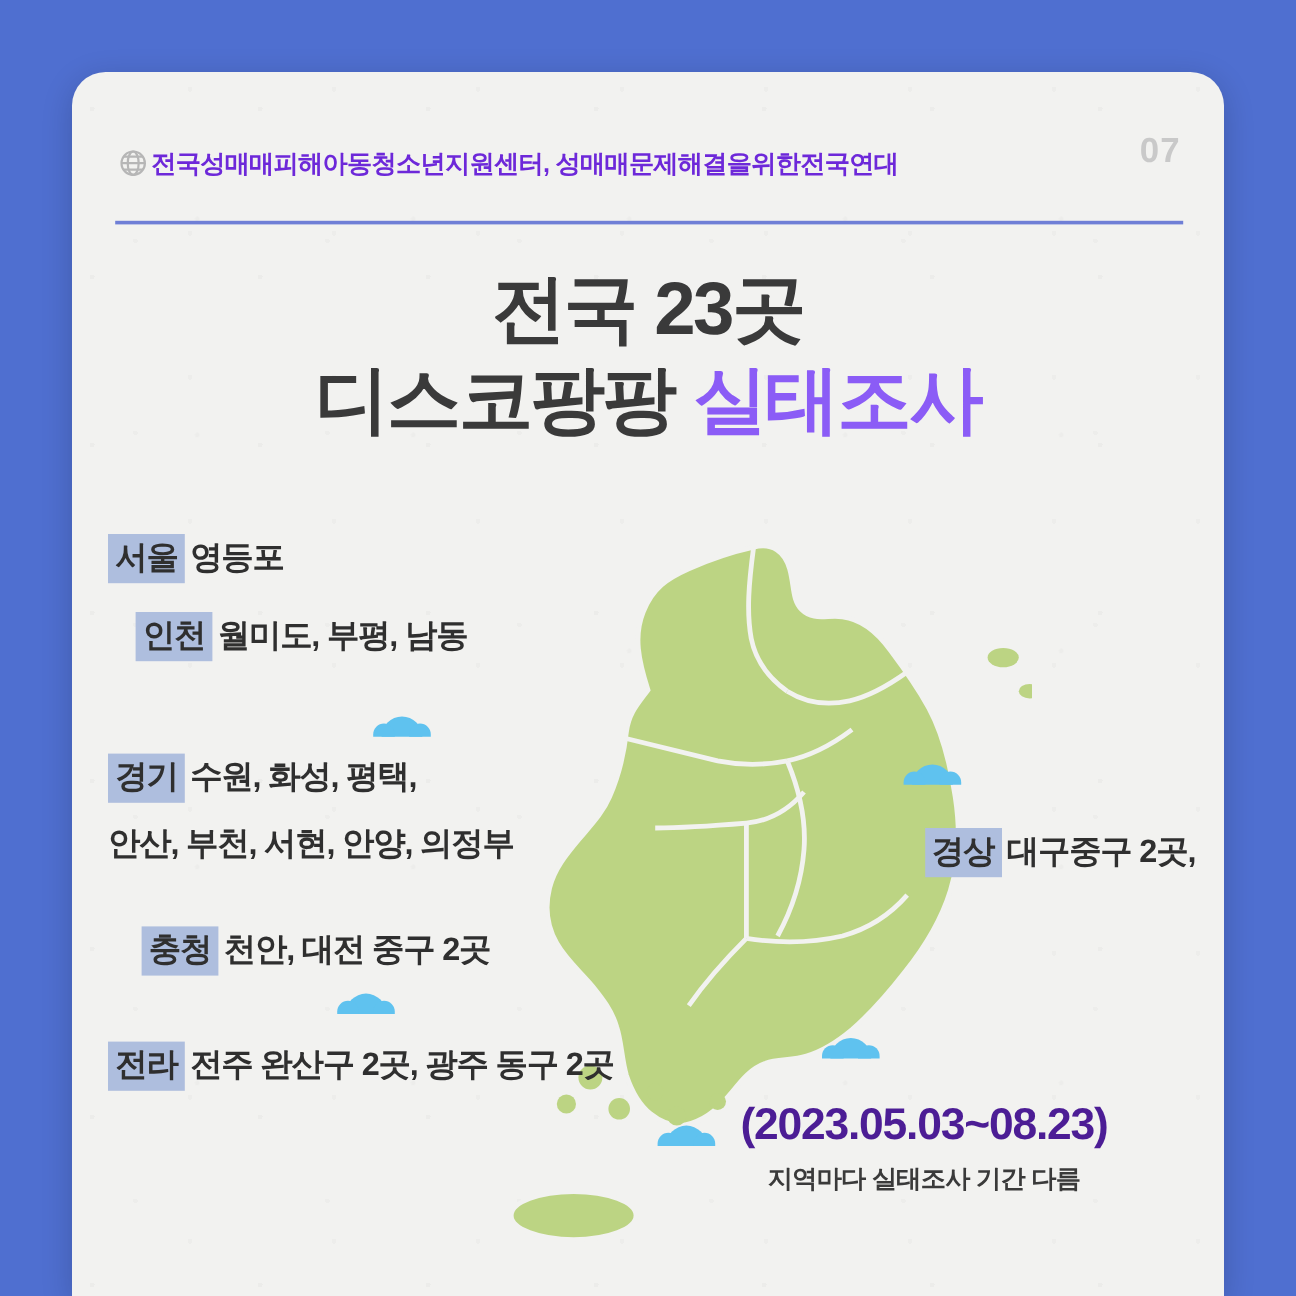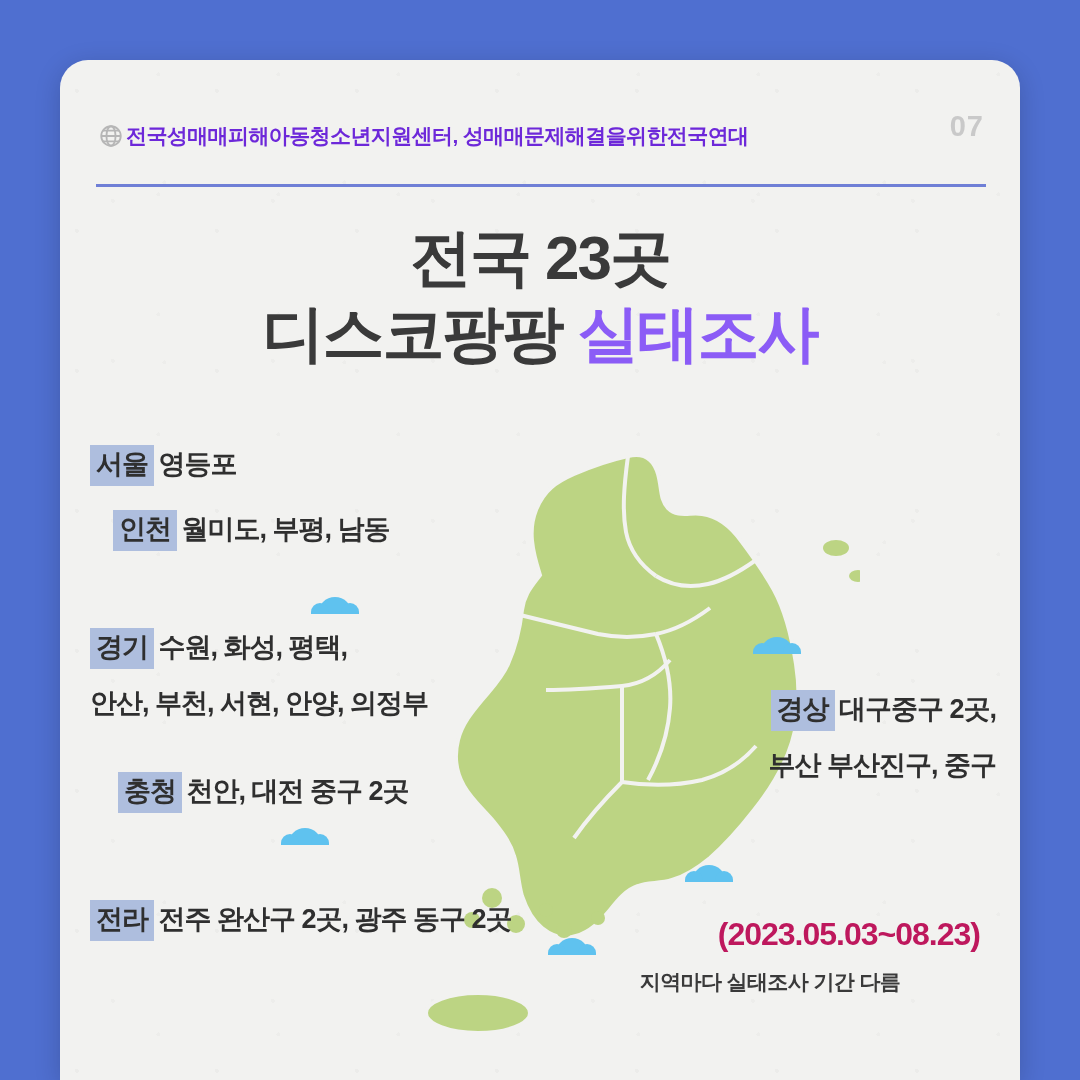--- a/index.html
+++ b/index.html
@@ -133,37 +133,37 @@
   }
   .region .row2 {
     display: block;
     margin-top: 17px;
   }
 
   #region-seoul  { left: 30px; top: 385px; text-align: right; }
   #region-incheon{ left: 30px; top: 450px; margin-left: 23px; }
   #region-gyeonggi{ left: 30px; top: 568px; }
   #region-chungcheong { left: 30px; top: 712px; padding-left: 28px; }
-  #region-jeolla { left: 30px; top: 840px; }
+  #region-jeolla { left: 30px; top: 808px; }
   #region-gyeongsang {
     right: 24px;
     top: 630px;
     text-align: right;
   }
 
   
   #date-line {
     position: absolute;
     left: 500px;
     top: 856px;
     width: 420px;
-    text-align: right;
-    font-size: 32px;
-    font-weight: bold;
-    color: #be185d;
+    text-align: center;
+    font-size: 37px;
+    font-weight: bold;
+    color: #4c1d95;
     letter-spacing: -1px;
   }
   #date-note {
     position: absolute;
     left: 500px;
     top: 908px;
     width: 420px;
     text-align: center;
     font-size: 21px;
     font-weight: bold;
@@ -305,19 +305,18 @@
   </div>
 
   <div class="region" id="region-jeolla">
     <span class="tag">전라</span>
     <span class="places">전주 완산구 2곳, 광주 동구 2곳</span>
   </div>
 
   <div class="region" id="region-gyeongsang">
     <span class="tag">경상</span>
     <span class="places">대구중구 2곳,</span>
-    <span class="places row2">부산 부산진구, 중구</span>
   </div>
 
   <div id="date-line">(2023.05.03~08.23)</div>
   <div id="date-note">지역마다 실태조사 기간 다름</div>
 
 </div>
 
 </body></html>

